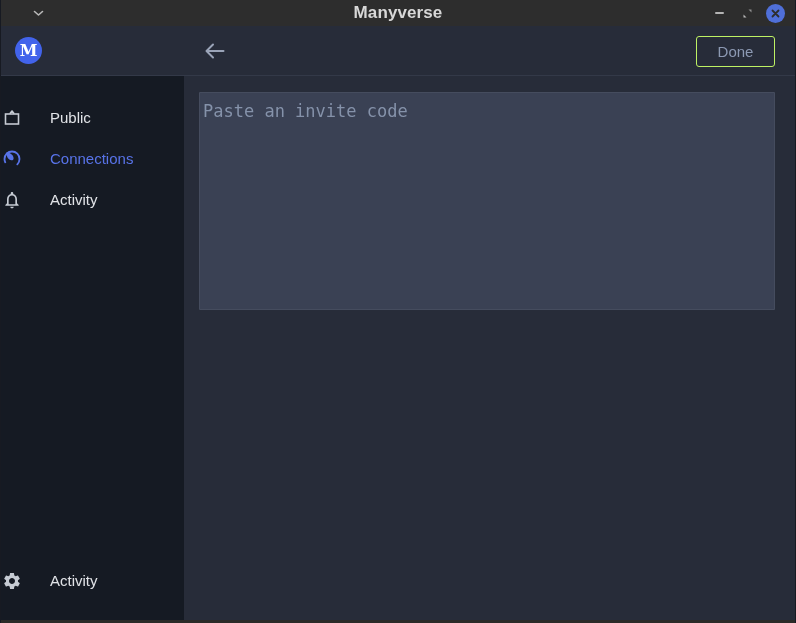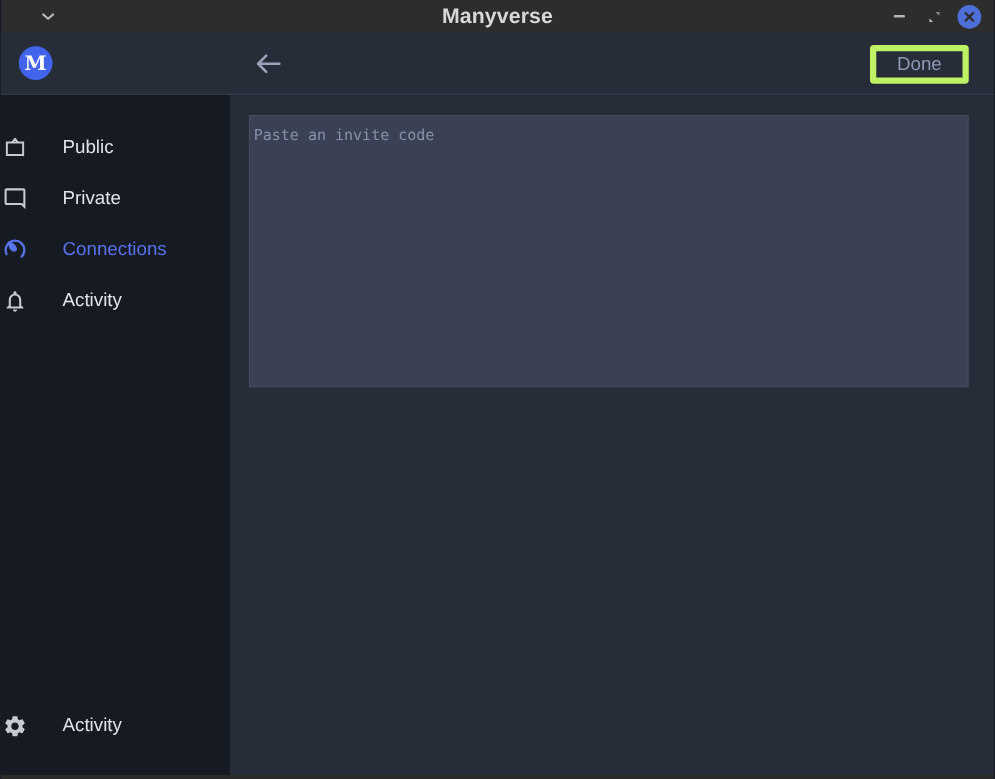--- a/index.html
+++ b/index.html
@@ -68,21 +68,21 @@
   .back-arrow {
     position: absolute; left: 201px; top: 13px;
     width: 24px; height: 24px;
     display: flex; align-items: center; justify-content: center;
     color: #9aa4b8; cursor: pointer;
   }
   .done-button {
     position: absolute; right: 20px; top: 10px;
     width: 79px; height: 31px;
     background: transparent;
-    border: 5px solid #bef264; border-radius: 3px;
+    border: 1px solid #bef264; border-radius: 3px;
     color: #8c99b3; font-size: 15px;
     font-family: "Liberation Sans", sans-serif;
     display: flex; align-items: center; justify-content: center;
     cursor: pointer;
   }
 
   
   .app-body { flex: 1 1 auto; display: flex; min-height: 0; }
   .sidebar {
     flex: 0 0 183px; width: 183px;
@@ -112,21 +112,21 @@
   .invite-textarea {
     display: block;
     width: 100%; height: 218px;
     background: #3a4154;
     border: 1px solid rgba(255,255,255,0.06);
     border-radius: 1px;
     resize: none; outline: none;
     color: #14b8a6;
     caret-color: #cdd5e4;
     font-family: "DejaVu Sans Mono", monospace;
-    font-size: 12px; line-height: 1.35;
+    font-size: 17px; line-height: 1.35;
     padding: 7px 8px 7px 3px;
   }
   .invite-textarea::placeholder { color: #8592aa; opacity: 1; }
 
   .window-bottom-edge { flex: 0 0 3px; height: 3px; background: #2b2b28; }
 
   svg { display: block; }
 </style>
 </head>
 <body>
@@ -175,28 +175,20 @@
       <div class="nav-item">
         <span class="nav-icon">
           <svg width="20" height="20" viewBox="0 0 24 24">
             <rect x="4.2" y="7.2" width="15.6" height="12" fill="none" stroke="currentColor" stroke-width="1.9"></rect>
             <path d="M9.4 7 L12 3.6 L14.6 7" fill="none" stroke="currentColor" stroke-width="1.9" stroke-linejoin="round"></path>
           </svg>
         </span>
         <span class="nav-label">Public</span>
       </div>
 
-      <div class="nav-item">
-        <span class="nav-icon">
-          <svg width="20" height="20" viewBox="0 0 24 24">
-            <path d="M20 2H4c-1.1 0-1.99.9-1.99 2L2 22l4-4h14c1.1 0 2-.9 2-2V4c0-1.1-.9-2-2-2zm0 14H5.17L4 17.17V4h16v12z" fill="currentColor" transform="translate(24,0) scale(-1,1)"></path>
-          </svg>
-        </span>
-        <span class="nav-label">Private</span>
-      </div>
 
       <div class="nav-item active">
         <span class="nav-icon">
           <svg width="20" height="20" viewBox="0 0 24 24">
             <circle cx="12" cy="12" r="9" fill="none" stroke="currentColor" stroke-width="2.2" stroke-dasharray="40 17" stroke-dashoffset="-24" stroke-linecap="round"></circle>
             <path d="M13.2 13.2 C15.6 10.2 11.5 4.6 5.6 3.6 C4.6 9.4 8.6 15 13.2 13.2 Z" fill="currentColor"></path>
           </svg>
         </span>
         <span class="nav-label">Connections</span>
       </div>

